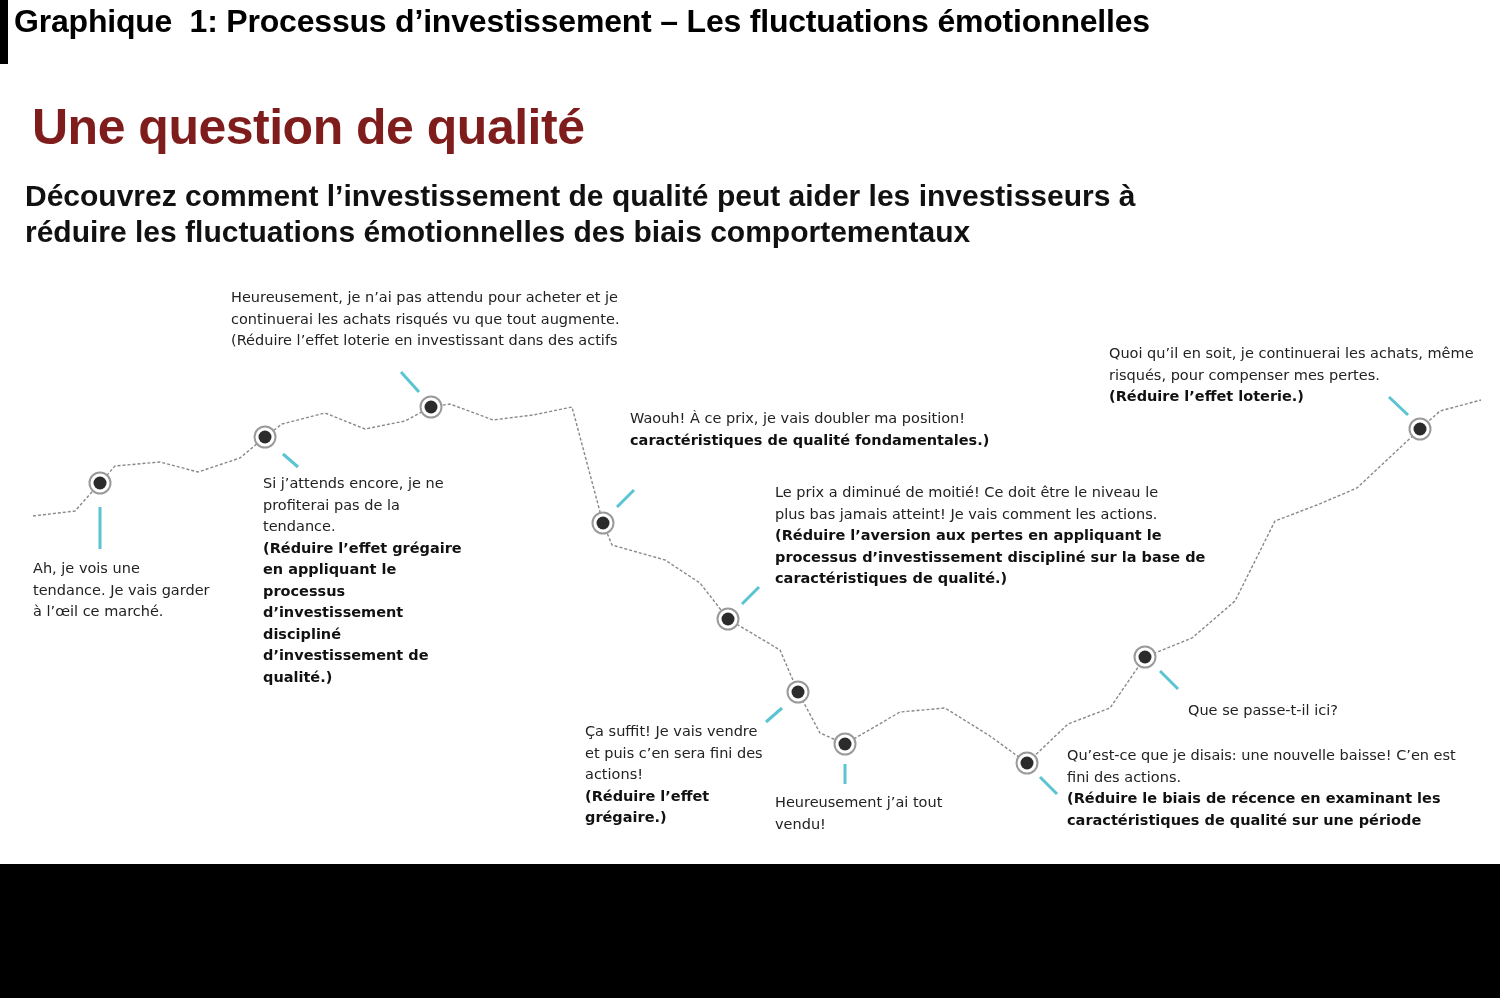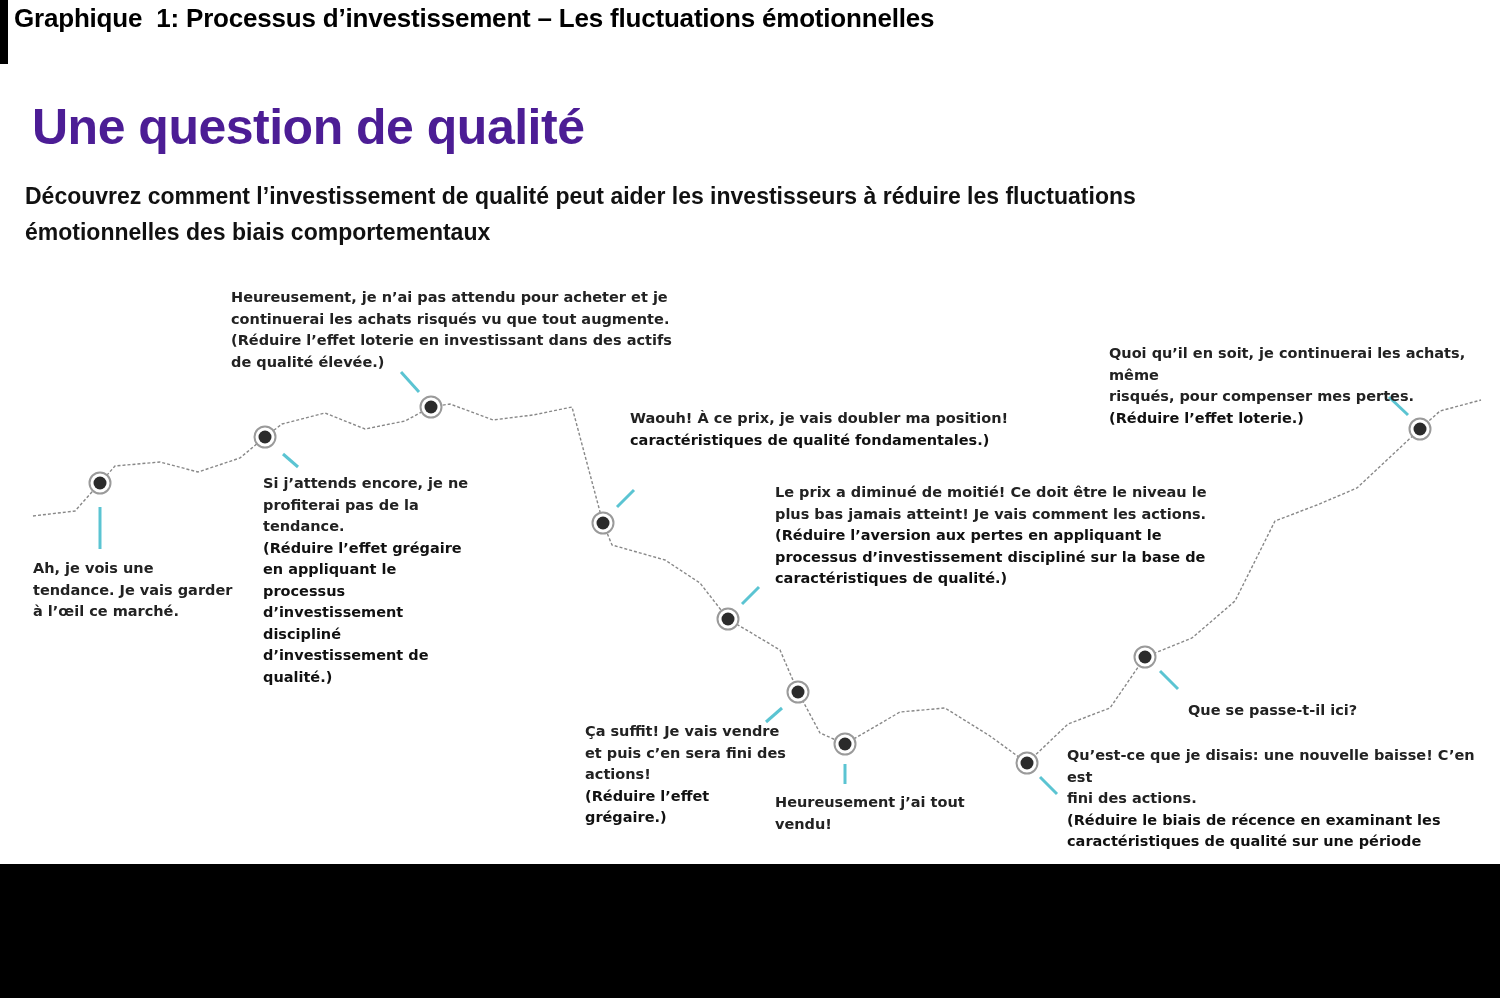--- a/index.html
+++ b/index.html
@@ -1,24 +1,24 @@
 <!DOCTYPE html>
 <html><head>
 <meta charset="utf-8">
 <style>
   html, body { margin:0; padding:0; }
   body { width:1500px; height:998px; background:#000; position:relative; overflow:hidden; font-family:"DejaVu Sans", sans-serif; }
   .canvas { position:absolute; left:0; top:0; width:1500px; height:864px; background:#fff; }
   .left-bar { position:absolute; left:0; top:0; width:8px; height:64px; background:#000; }
-  .fig-title { position:absolute; left:14px; top:3px; font-family:"Liberation Sans", sans-serif; font-weight:bold; font-size:26px; color:#000; white-space:pre; letter-spacing:-0.2px; }
-  .main-title { position:absolute; left:32px; top:98px; font-family:"Liberation Sans", sans-serif; font-weight:bold; font-size:50px; color:#4c1d95; letter-spacing:-0.5px; }
-  .subtitle { position:absolute; left:25px; top:178px; width:1200px; font-family:"Liberation Sans", sans-serif; font-weight:bold; font-size:23px; line-height:36px; color:#111; }
+  .fig-title { position:absolute; left:14px; top:3px; font-family:"Liberation Sans", sans-serif; font-weight:bold; font-size:32px; color:#000; white-space:pre; letter-spacing:-0.2px; }
+  .main-title { position:absolute; left:32px; top:98px; font-family:"Liberation Sans", sans-serif; font-weight:bold; font-size:50px; color:#7f1d1d; letter-spacing:-0.5px; }
+  .subtitle { position:absolute; left:25px; top:178px; width:1200px; font-family:"Liberation Sans", sans-serif; font-weight:bold; font-size:30px; line-height:36px; color:#111; }
   svg.chart { position:absolute; left:0; top:0; }
   .ann { position:absolute; font-family:"DejaVu Sans", sans-serif; font-size:14.5px; line-height:21.5px; color:#222; }
-  .ann .n { font-weight:bold; display:block; }
+  .ann .n { font-weight:normal; display:block; }
   .ann .b { font-weight:bold; display:block; color:#111; }
 </style>
 </head>
 <body>
 
 <div class="canvas">
   <div class="left-bar"></div>
   <div class="fig-title">Graphique  1: Processus d’investissement – Les fluctuations émotionnelles</div>
   <div class="main-title">Une question de qualité</div>
   <div class="subtitle">Découvrez comment l’investissement de qualité peut aider les investisseurs à réduire les fluctuations émotionnelles des biais comportementaux</div>
@@ -95,21 +95,20 @@
       <span class="b">processus</span>
       <span class="b">d’investissement</span>
       <span class="b">discipliné</span>
       <span class="b">d’investissement de</span>
       <span class="b">qualité.)</span>
     </div>
   <div class="ann" style="left:231px; top:287px;">
       <span class="n">Heureusement, je n’ai pas attendu pour acheter et je</span>
       <span class="n">continuerai les achats risqués vu que tout augmente.</span>
       <span class="n">(Réduire l’effet loterie en investissant dans des actifs</span>
-      <span class="n">de qualité élevée.)</span>
     </div>
   <div class="ann" style="left:630px; top:408px;">
       <span class="n">Waouh! À ce prix, je vais doubler ma position!</span>
       <span class="b">caractéristiques de qualité fondamentales.)</span>
     </div>
   <div class="ann" style="left:775px; top:482px;">
       <span class="n">Le prix a diminué de moitié! Ce doit être le niveau le</span>
       <span class="n">plus bas jamais atteint! Je vais comment les actions.</span>
       <span class="b">(Réduire l’aversion aux pertes en appliquant le</span>
       <span class="b">processus d’investissement discipliné sur la base de</span>

